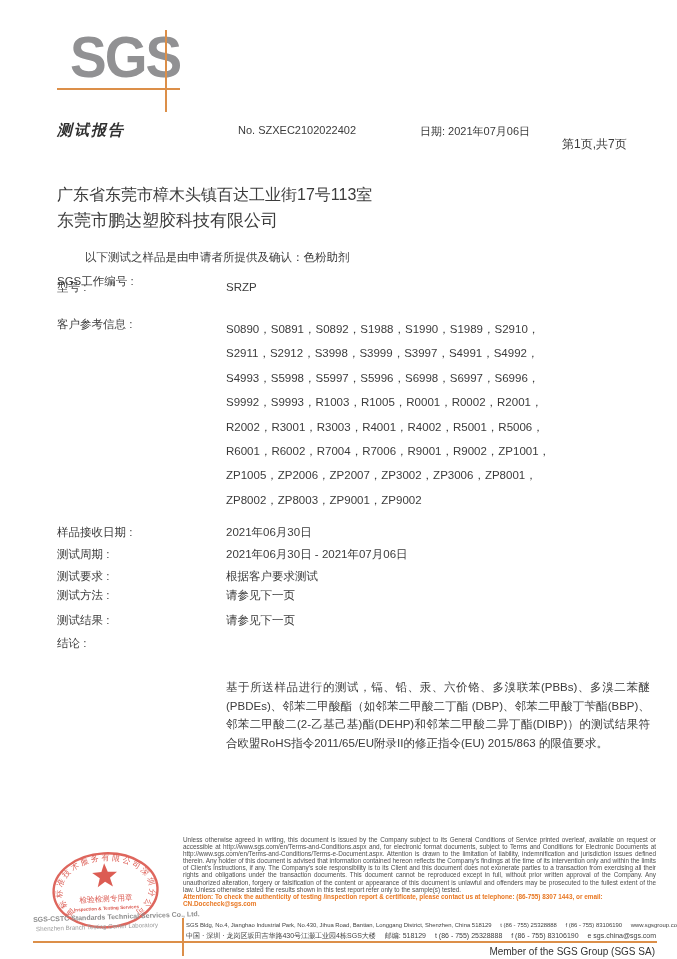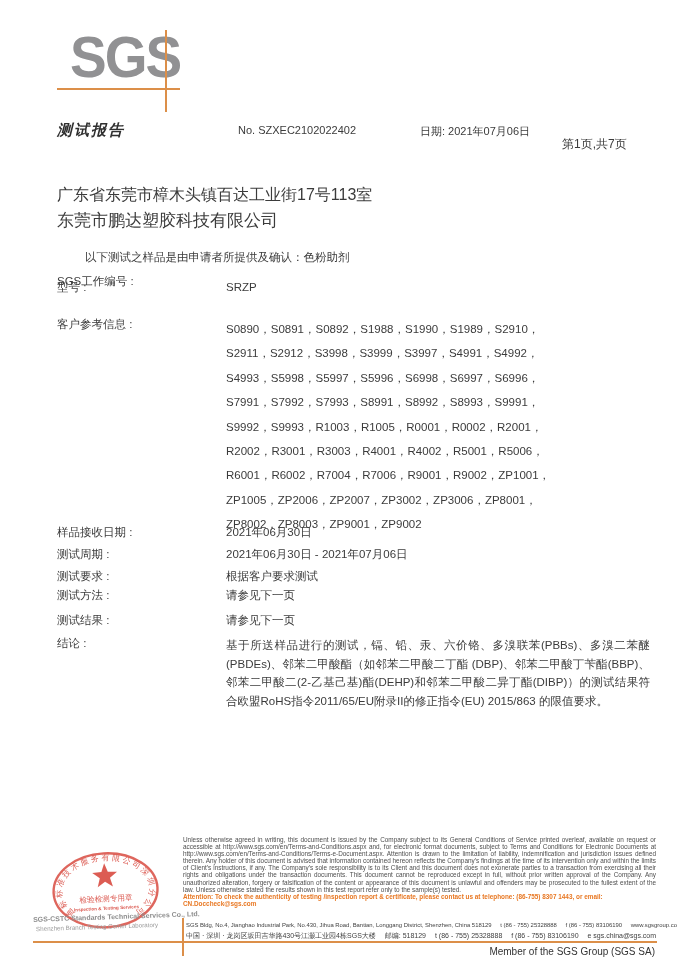--- a/index.html
+++ b/index.html
@@ -20,21 +20,21 @@
   .report-pages{position:absolute;left:505px;top:15px;font-size:12px;}
   
   .company{position:absolute;left:57px;top:162px;font-size:17px;margin-top:47px;}
   .address{position:absolute;left:57px;top:185px;font-size:16px;}
   .intro{position:absolute;left:57px;top:250px;font-size:11.5px;margin-left:28px;}
   
   .row{position:absolute;left:57px;width:596px;display:flex;font-size:11.5px;line-height:15px;}
   .row-label{width:169px;flex:none;}
   .row-value{flex:1;}
   .ref-lines div{line-height:24.4px;}
-  .conclusion{line-height:18.6px;max-width:424px;text-align:justify;}
+  .conclusion{line-height:18.6px;max-width:424px;text-align:justify;margin-top:42px;}
   
   .footer-right{position:absolute;left:183px;top:836px;width:473px;}
   .legal{font-size:6.4px;line-height:7.1px;color:#4e4e4e;text-align:justify;margin:0;}
   .attention{font-size:6.4px;line-height:7.3px;color:#e87722;font-weight:bold;margin:0;}
   .addr-block{position:absolute;left:186px;top:920px;width:468px;}
   .addr-line1{font-size:5.9px;color:#3f3f3f;white-space:nowrap;line-height:10px;}
   .addr-line2{font-size:7px;color:#3f3f3f;white-space:nowrap;line-height:11px;}
   .addr-line1 span,.addr-line2 span{margin-right:7px;}
   .footer-vline{position:absolute;left:182px;top:918px;width:2px;height:38px;background:#dc8f49;}
   .footer-hline{position:absolute;left:33px;top:941px;width:624px;height:2px;background:#dc8f49;}
@@ -73,21 +73,20 @@
   <div class="row" style="top:280px">
     <div class="row-label">型号 :</div>
     <div class="row-value">SRZP</div>
   </div>
   <div class="row" style="top:317px">
     <div class="row-label">客户参考信息 :</div>
     <div class="row-value ref-lines">
       <div>S0890，S0891，S0892，S1988，S1990，S1989，S2910，</div>
       <div>S2911，S2912，S3998，S3999，S3997，S4991，S4992，</div>
       <div>S4993，S5998，S5997，S5996，S6998，S6997，S6996，</div>
-      <div>S7991，S7992，S7993，S8991，S8992，S8993，S9991，</div>
       <div>S9992，S9993，R1003，R1005，R0001，R0002，R2001，</div>
       <div>R2002，R3001，R3003，R4001，R4002，R5001，R5006，</div>
       <div>R6001，R6002，R7004，R7006，R9001，R9002，ZP1001，</div>
       <div>ZP1005，ZP2006，ZP2007，ZP3002，ZP3006，ZP8001，</div>
       <div>ZP8002，ZP8003，ZP9001，ZP9002</div>
     </div>
   </div>
   <div class="row" style="top:525px">
     <div class="row-label">样品接收日期 :</div>
     <div class="row-value">2021年06月30日</div>

